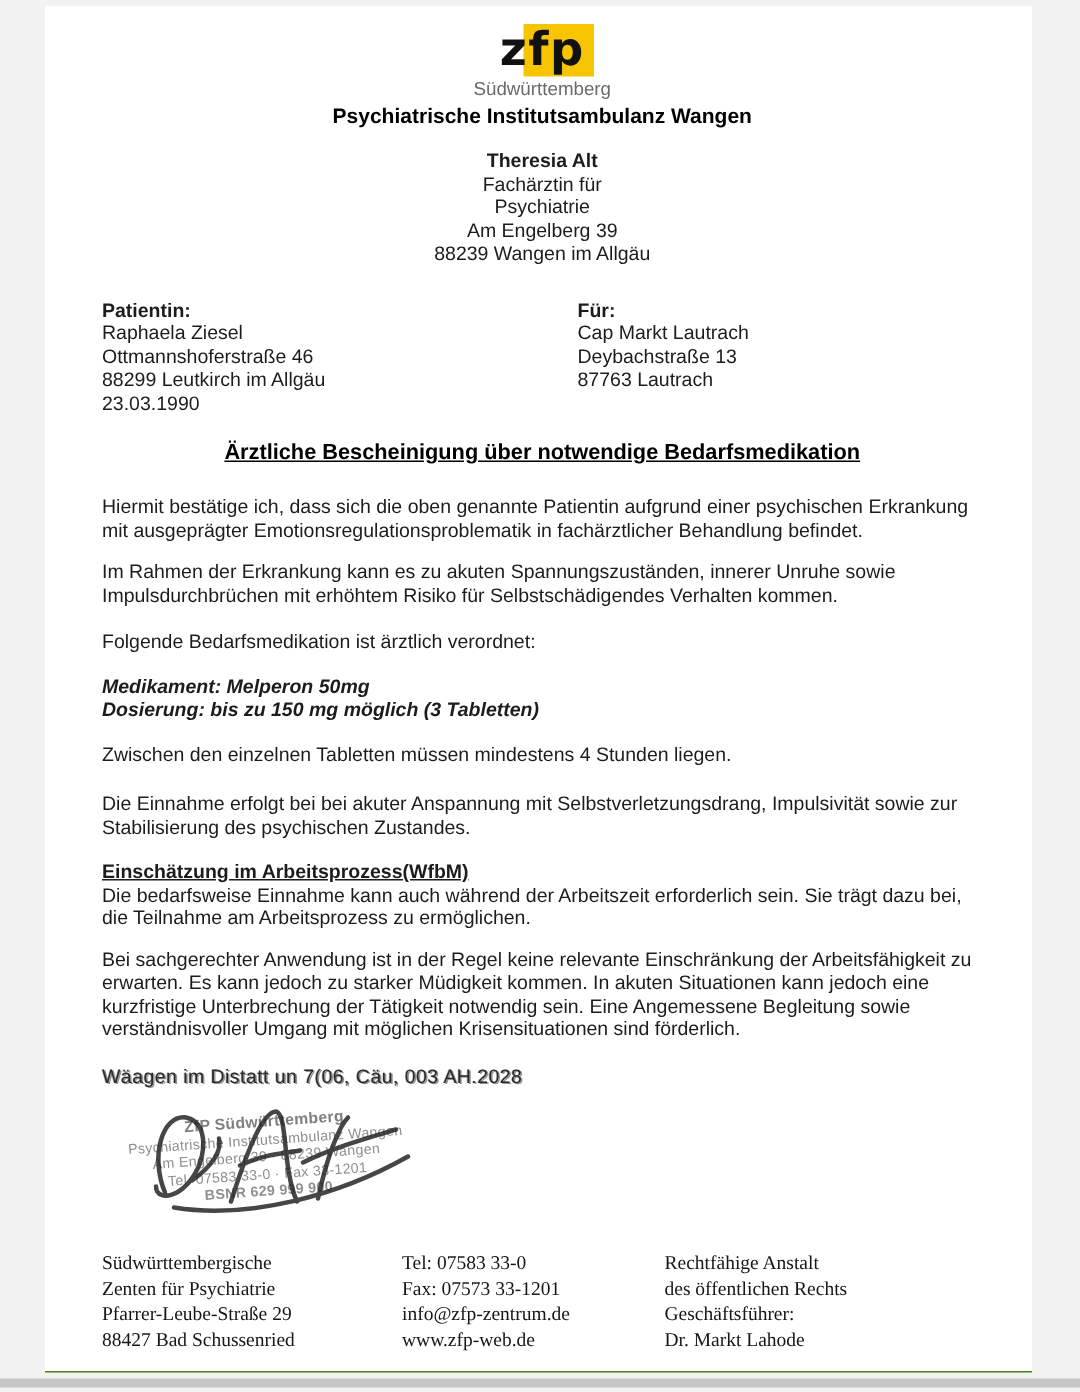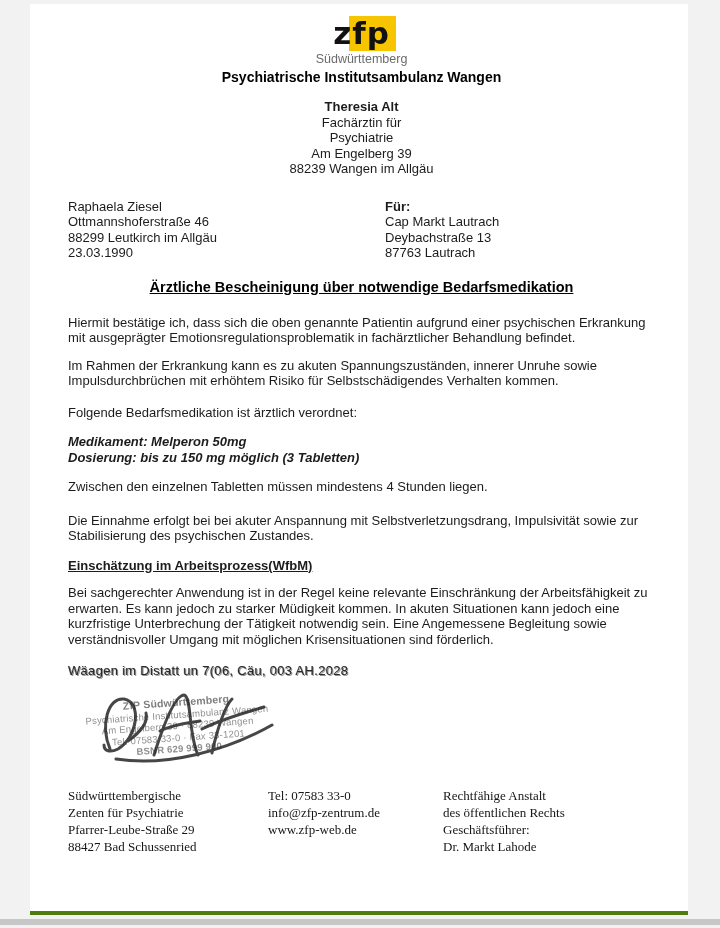--- a/index.html
+++ b/index.html
@@ -10,21 +10,21 @@
     color:#1c1c1c;
     position:relative;
     overflow:hidden;
   }
   .page {
     position:absolute; left:30px; top:4px;
     width:658px; height:911px;
     background:#ffffff;
     box-sizing:border-box;
     padding:10px 33px 0 38px;
-    border-bottom:4px solid #4d7c0f;
+    border-bottom:1px solid #4d7c0f;
   }
   .shadow-bar {
     position:absolute; left:0; top:919px; width:720px; height:6px;
     background:#c7c7c7;
   }
   
   .header { text-align:center; }
   .logo-wrap { display:inline-block; position:relative; margin-top:2px; height:36px; }
   .logo-yellow { position:absolute; left:16px; top:0; width:47px; height:35px; background:#f6c500; }
   .logo-text {
@@ -98,20 +98,21 @@
   <div class="doctor">
     <div class="doctor-name">Theresia Alt</div>
     <div>Fachärztin für</div>
     <div>Psychiatrie</div>
     <div class="doctor-addr">Am Engelberg 39</div>
     <div>88239 Wangen im Allgäu</div>
   </div>
 
   <div class="parties">
     <div class="party-left">
+      <div class="party-label">Patientin:</div>
       <div>Raphaela Ziesel</div>
       <div>Ottmannshoferstraße 46</div>
       <div>88299 Leutkirch im Allgäu</div>
       <div>23.03.1990</div>
     </div>
     <div class="party-right">
       <div class="party-label">Für:</div>
       <div>Cap Markt Lautrach</div>
       <div>Deybachstraße 13</div>
       <div>87763 Lautrach</div>
@@ -122,20 +123,21 @@
 
   <div class="bodytext">
     <p class="p mt20">Hiermit bestätige ich, dass sich die oben genannte Patientin aufgrund einer psychischen Erkrankung mit ausgeprägter Emotionsregulationsproblematik in fachärztlicher Behandlung befindet.</p>
     <p class="p mt12">Im Rahmen der Erkrankung kann es zu akuten Spannungszuständen, innerer Unruhe sowie Impulsdurchbrüchen mit erhöhtem Risiko für Selbstschädigendes Verhalten kommen.</p>
     <p class="p mt16">Folgende Bedarfsmedikation ist ärztlich verordnet:</p>
     <p class="p mt14 bold">Medikament: Melperon 50mg</p>
     <p class="p bold">Dosierung: bis zu 150 mg möglich (3 Tabletten)</p>
     <p class="p mt14">Zwischen den einzelnen Tabletten müssen mindestens 4 Stunden liegen.</p>
     <p class="p mt18">Die Einnahme erfolgt bei bei akuter Anspannung mit Selbstverletzungsdrang, Impulsivität sowie zur Stabilisierung des psychischen Zustandes.</p>
     <p class="p mt14 work-heading">Einschätzung im Arbeitsprozess(WfbM)</p>
+    <p class="p">Die bedarfsweise Einnahme kann auch während der Arbeitszeit erforderlich sein. Sie trägt dazu bei, die Teilnahme am Arbeitsprozess zu ermöglichen.</p>
     <p class="p mt12">Bei sachgerechter Anwendung ist in der Regel keine relevante Einschränkung der Arbeitsfähigkeit zu erwarten. Es kann jedoch zu starker Müdigkeit kommen. In akuten Situationen kann jedoch eine kurzfristige Unterbrechung der Tätigkeit notwendig sein. Eine Angemessene Begleitung sowie verständnisvoller Umgang mit möglichen Krisensituationen sind förderlich.</p>
     <p class="p date-line">Wäagen im Distatt un 7(06, Cäu, 003 AH.2028</p>
   </div>
 
   <div class="stamp-area">
     <div class="stamp">
       <div class="stamp-line1">ZfP Südwürttemberg</div>
       <div>Psychiatrische Institutsambulanz Wangen</div>
       <div>Am Engelberg 39 · 88239 Wangen</div>
       <div>Tel. 07583 33-0 · Fax 33-1201</div>
@@ -156,20 +158,21 @@
 
   <div class="footer">
     <div class="footer-col1">
       <div>Südwürttembergische</div>
       <div>Zenten für Psychiatrie</div>
       <div>Pfarrer-Leube-Straße 29</div>
       <div>88427 Bad Schussenried</div>
     </div>
     <div class="footer-col2">
       <div>Tel: 07583 33-0</div>
+      <div>Fax: 07573 33-1201</div>
       <div>info@zfp-zentrum.de</div>
       <div>www.zfp-web.de</div>
     </div>
     <div class="footer-col3">
       <div>Rechtfähige Anstalt</div>
       <div>des öffentlichen Rechts</div>
       <div>Geschäftsführer:</div>
       <div>Dr. Markt Lahode</div>
     </div>
   </div>

